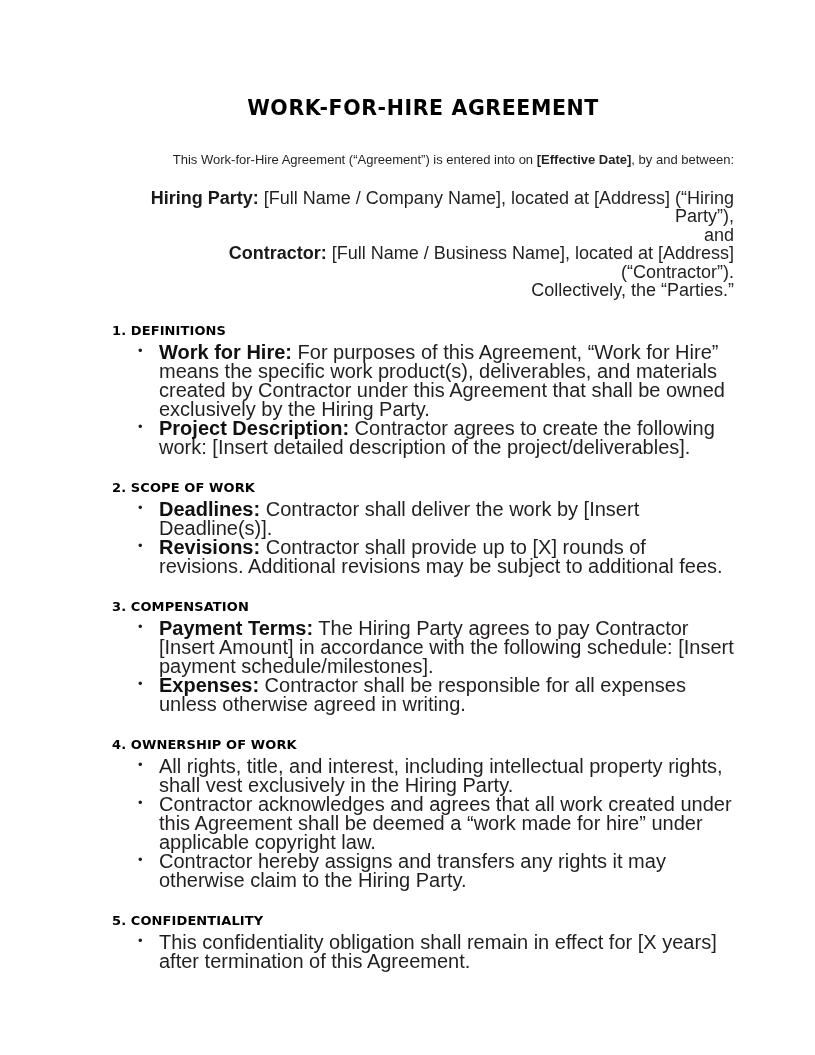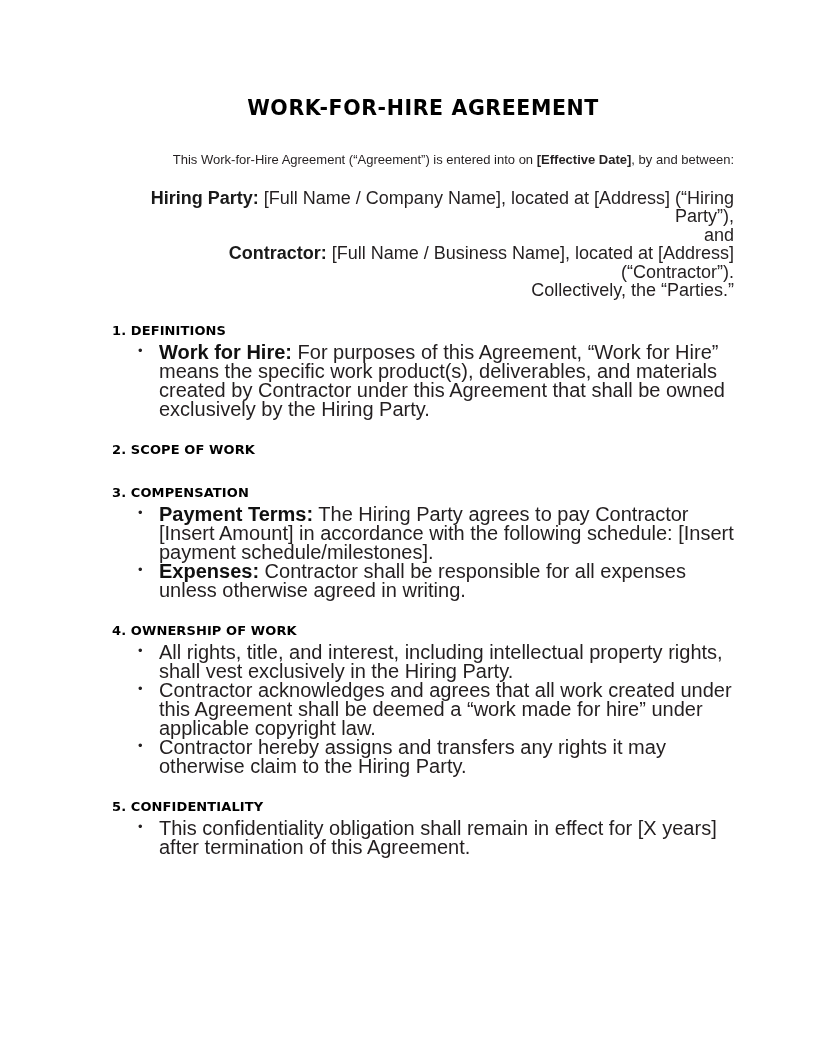--- a/index.html
+++ b/index.html
@@ -106,23 +106,26 @@
     <h1 class="doc-title">WORK-FOR-HIRE AGREEMENT</h1>
 
     <p class="intro"><span>This Work-for-Hire Agreement (“Agreement”) is entered into on </span><strong>[Effective Date]</strong><span>, by and between:</span></p>
 
     <p class="parties"><span class="lbl">Hiring Party:</span><span> [Full Name / Company Name], located at [Address]  (“Hiring Party”),</span><br><span>and</span><br><span class="lbl">Contractor:</span><span> [Full Name / Business Name], located at [Address] (“Contractor”).</span><br><span>Collectively, the “Parties.”</span></p>
 
     <div id="sections-root">
         <h2 class="section-heading">1. DEFINITIONS</h2>
         <ul class="bullets">
           <li><span class="lead">Work for Hire:</span><span> For purposes of this Agreement, “Work for Hire” means the specific work product(s),  deliverables, and materials created by Contractor  under this Agreement that shall be owned exclusively by the Hiring Party.</span></li>
+          <li><span class="lead">Project Description:</span><span> Contractor  agrees to create the following work: [Insert detailed description of the project/deliverables].</span></li>
         </ul>
         <h2 class="section-heading">2. SCOPE OF WORK</h2>
         <ul class="bullets">
+          <li><span class="lead">Deadlines:</span><span> Contractor  shall deliver the work by [Insert Deadline(s)].</span></li>
+          <li><span class="lead">Revisions:</span><span> Contractor shall provide up to [X] rounds of revisions. Additional revisions may be subject to additional fees.</span></li>
         </ul>
         <h2 class="section-heading">3. COMPENSATION</h2>
         <ul class="bullets">
           <li><span class="lead">Payment Terms:</span><span> The Hiring Party agrees to pay Contractor  [Insert Amount] in accordance with the following schedule: [Insert payment schedule/milestones].</span></li>
           <li><span class="lead">Expenses:</span><span> Contractor shall be responsible for all expenses unless otherwise agreed in writing.</span></li>
         </ul>
         <h2 class="section-heading">4. OWNERSHIP OF WORK</h2>
         <ul class="bullets">
           <li><span>All rights, title, and interest, including intellectual property rights, shall vest exclusively in the Hiring Party.</span></li>
           <li><span>Contractor acknowledges and agrees that all work created under this Agreement shall be deemed a “work made for hire” under applicable copyright law.</span></li>

